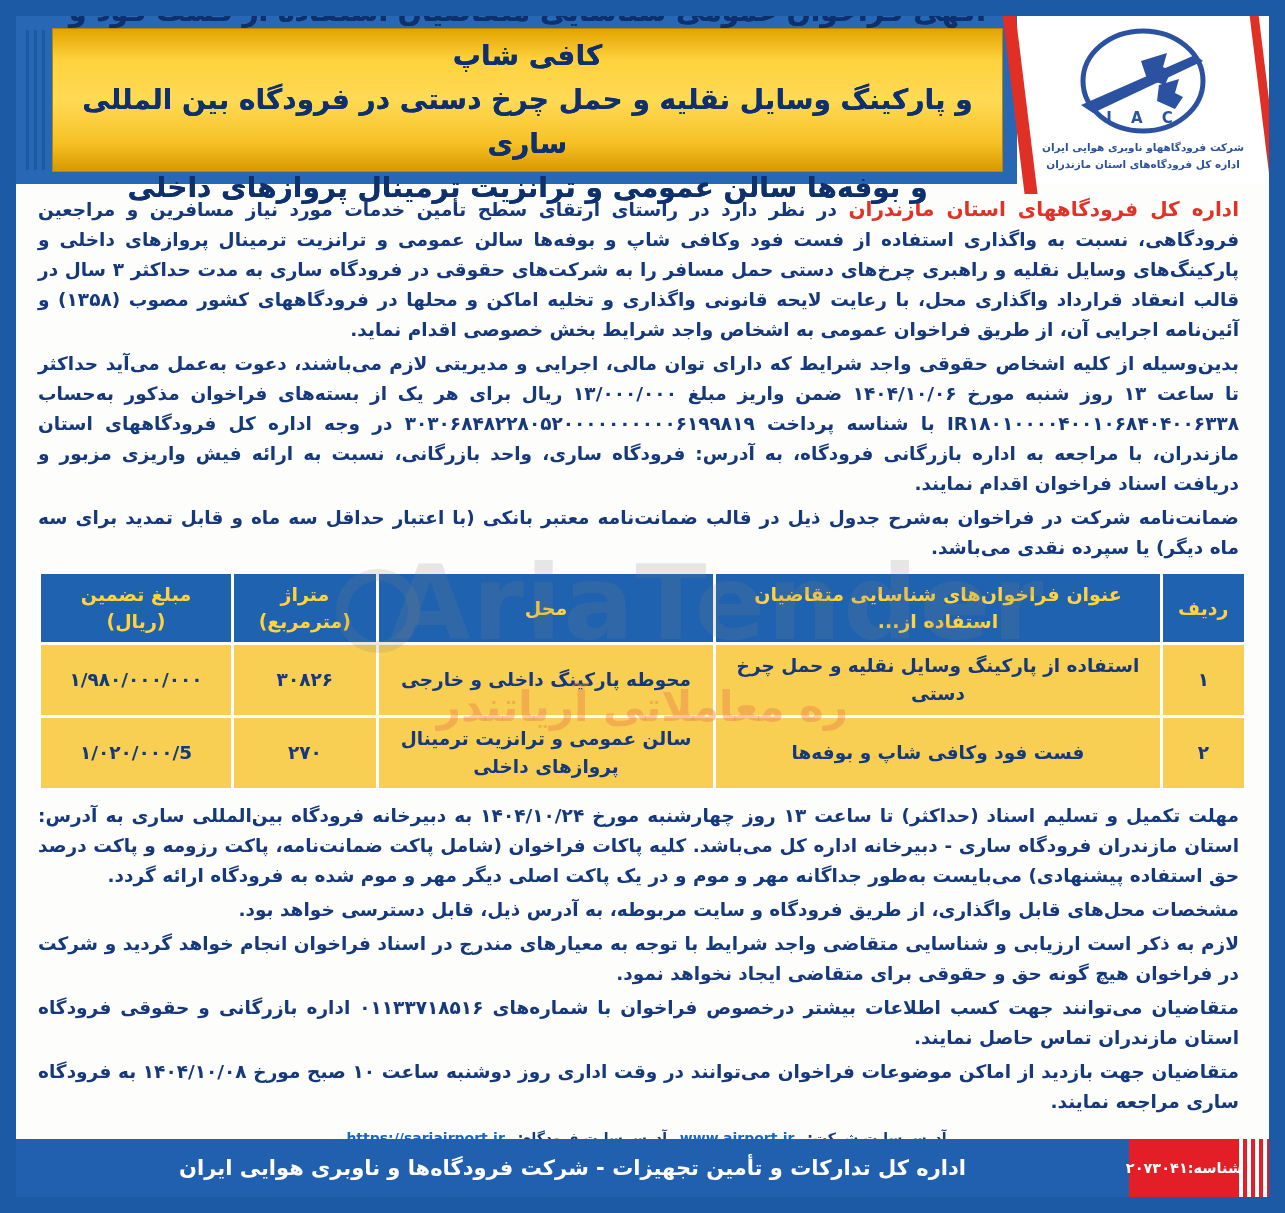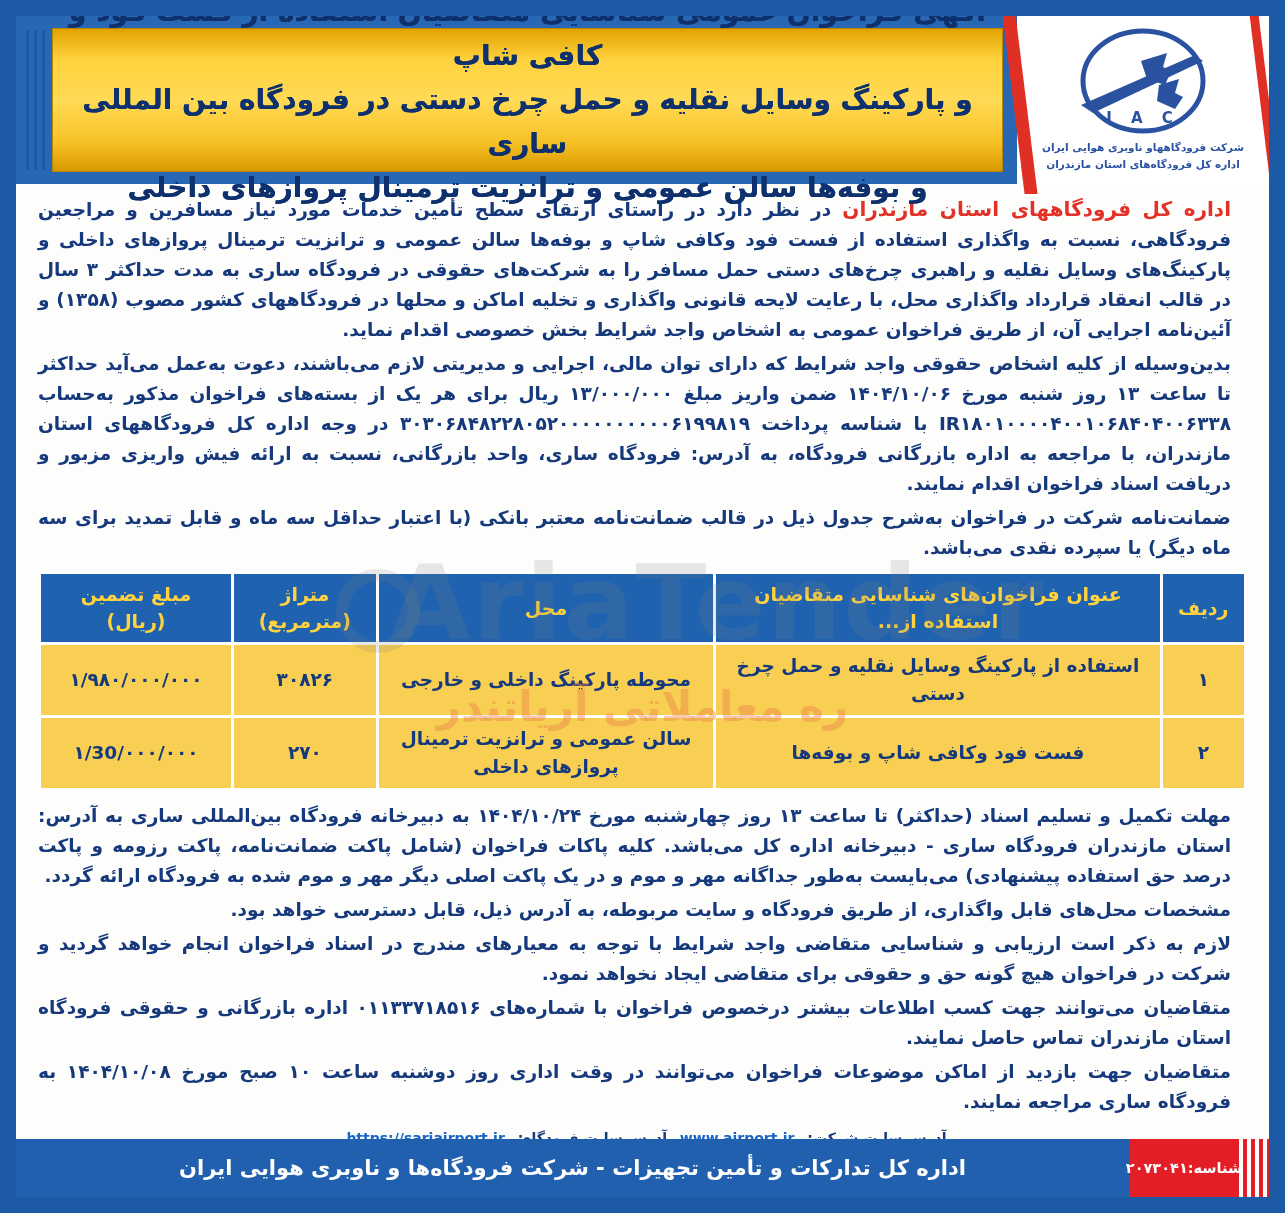--- a/index.html
+++ b/index.html
@@ -66,21 +66,21 @@
 
   
   .content {
     padding: 10px 22px 70px 22px;
     color: #16397c;
     font-size: 18.5px;
     font-weight: bold;
     line-height: 30px;
     text-align: justify;
   }
-  .content p { margin: 0 16px 4px 0; }
+  .content p { margin: 0 8px 4px 0; }
   .lead-red { color: #e23126; font-size: 20px; }
 
   
   table.offer-table {
     width: 100%;
     border-collapse: collapse;
     margin: 8px 0 10px 0;
     border: 2px solid #2767b4;
   }
   .offer-table th, .offer-table td {
@@ -259,21 +259,21 @@
           <td>استفاده از پارکینگ وسایل نقلیه و حمل چرخ دستی</td>
           <td>محوطه پارکینگ داخلی و خارجی</td>
           <td>۳۰۸۲۶</td>
           <td>۱/۹۸۰/۰۰۰/۰۰۰</td>
         </tr>
         <tr>
           <td>۲</td>
           <td>فست فود وکافی شاپ و بوفه‌ها</td>
           <td>سالن عمومی و ترانزیت ترمینال پروازهای داخلی</td>
           <td>۲۷۰</td>
-          <td>۱/30/۰۰۰/۰۰۰</td>
+          <td>۱/۰۲۰/۰۰۰/5</td>
         </tr>
       </tbody>
     </table>
 
     <p>مهلت تکمیل و تسلیم اسناد (حداکثر) تا ساعت ۱۳ روز چهارشنبه مورخ ۱۴۰۴/۱۰/۲۴ به دبیرخانه فرودگاه بین‌المللی ساری به آدرس: استان مازندران فرودگاه ساری - دبیرخانه اداره کل می‌باشد. کلیه پاکات فراخوان (شامل پاکت ضمانت‌نامه، پاکت رزومه و پاکت درصد حق استفاده پیشنهادی) می‌بایست به‌طور جداگانه مهر و موم و در یک پاکت اصلی دیگر مهر و موم شده به فرودگاه ارائه گردد.</p>
     <p>مشخصات محل‌های قابل واگذاری، از طریق فرودگاه و سایت مربوطه، به آدرس ذیل، قابل دسترسی خواهد بود.</p>
     <p>لازم به ذکر است ارزیابی و شناسایی متقاضی واجد شرایط با توجه به معیارهای مندرج در اسناد فراخوان انجام خواهد گردید و شرکت در فراخوان هیچ گونه حق و حقوقی برای متقاضی ایجاد نخواهد نمود.</p>
     <p>متقاضیان می‌توانند جهت کسب اطلاعات بیشتر درخصوص فراخوان با شماره‌های ۰۱۱۳۳۷۱۸۵۱۶ اداره بازرگانی و حقوقی فرودگاه استان مازندران تماس حاصل نمایند.</p>
     <p>متقاضیان جهت بازدید از اماکن موضوعات فراخوان می‌توانند در وقت اداری روز دوشنبه ساعت ۱۰ صبح مورخ ۱۴۰۴/۱۰/۰۸ به فرودگاه ساری مراجعه نمایند.</p>
 

